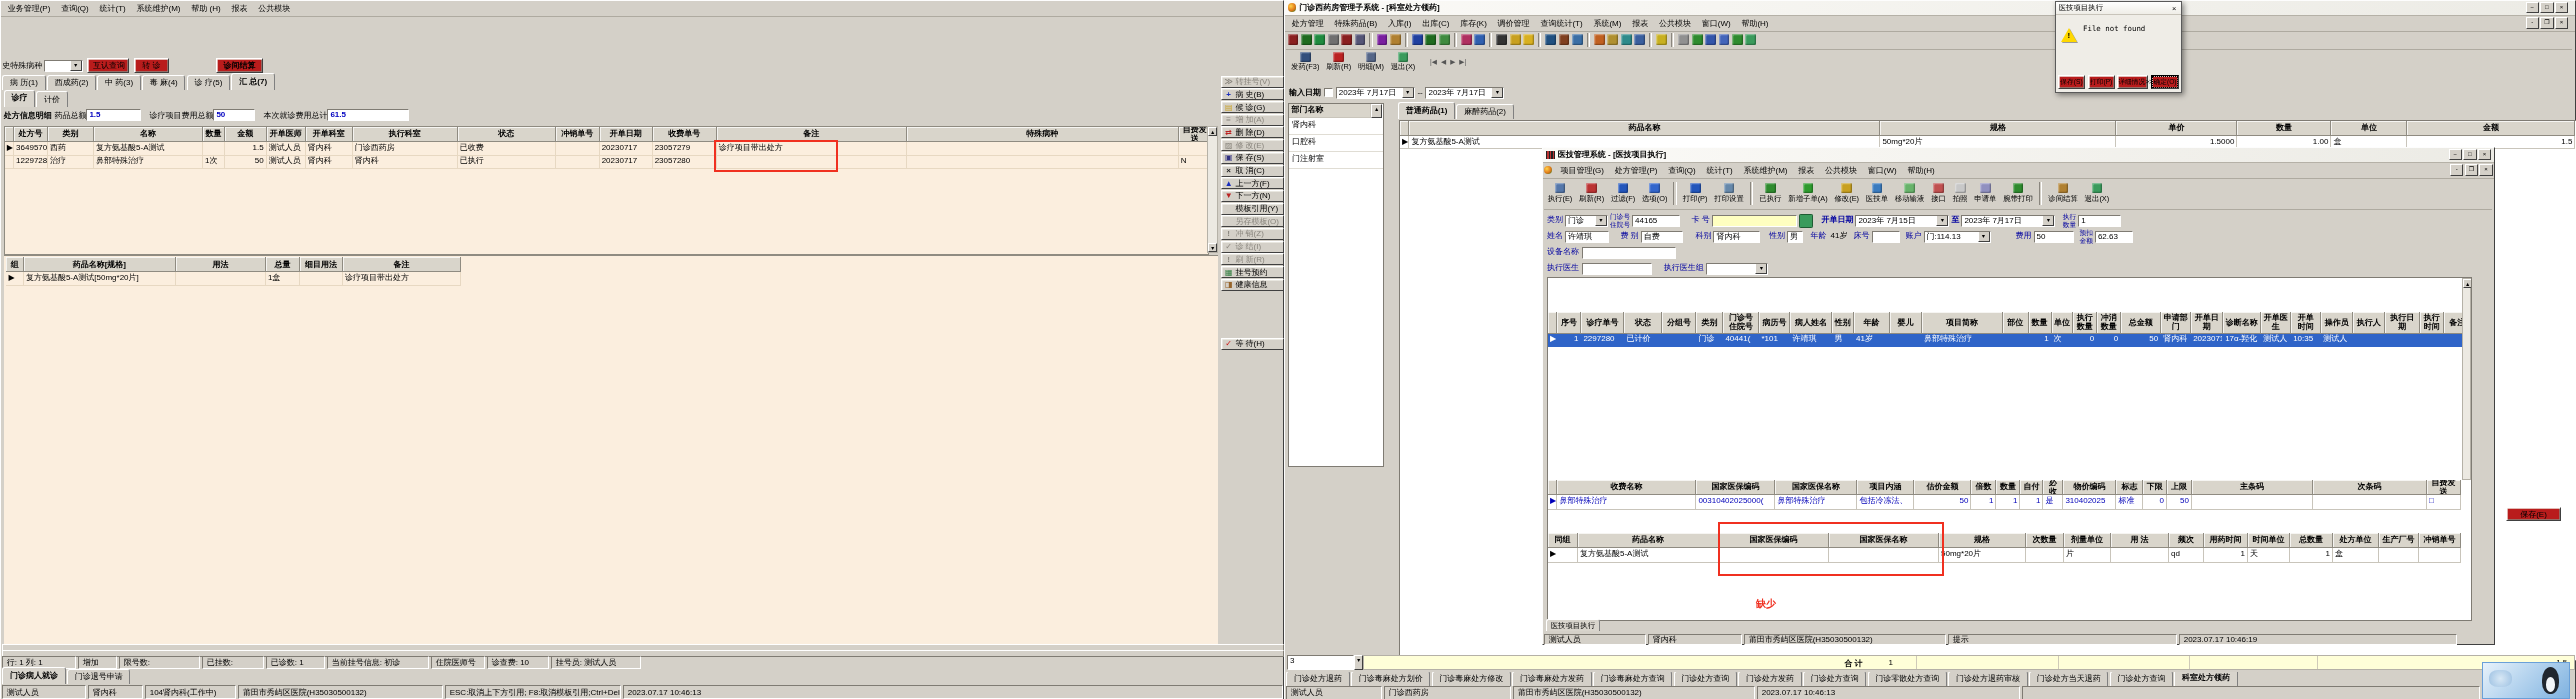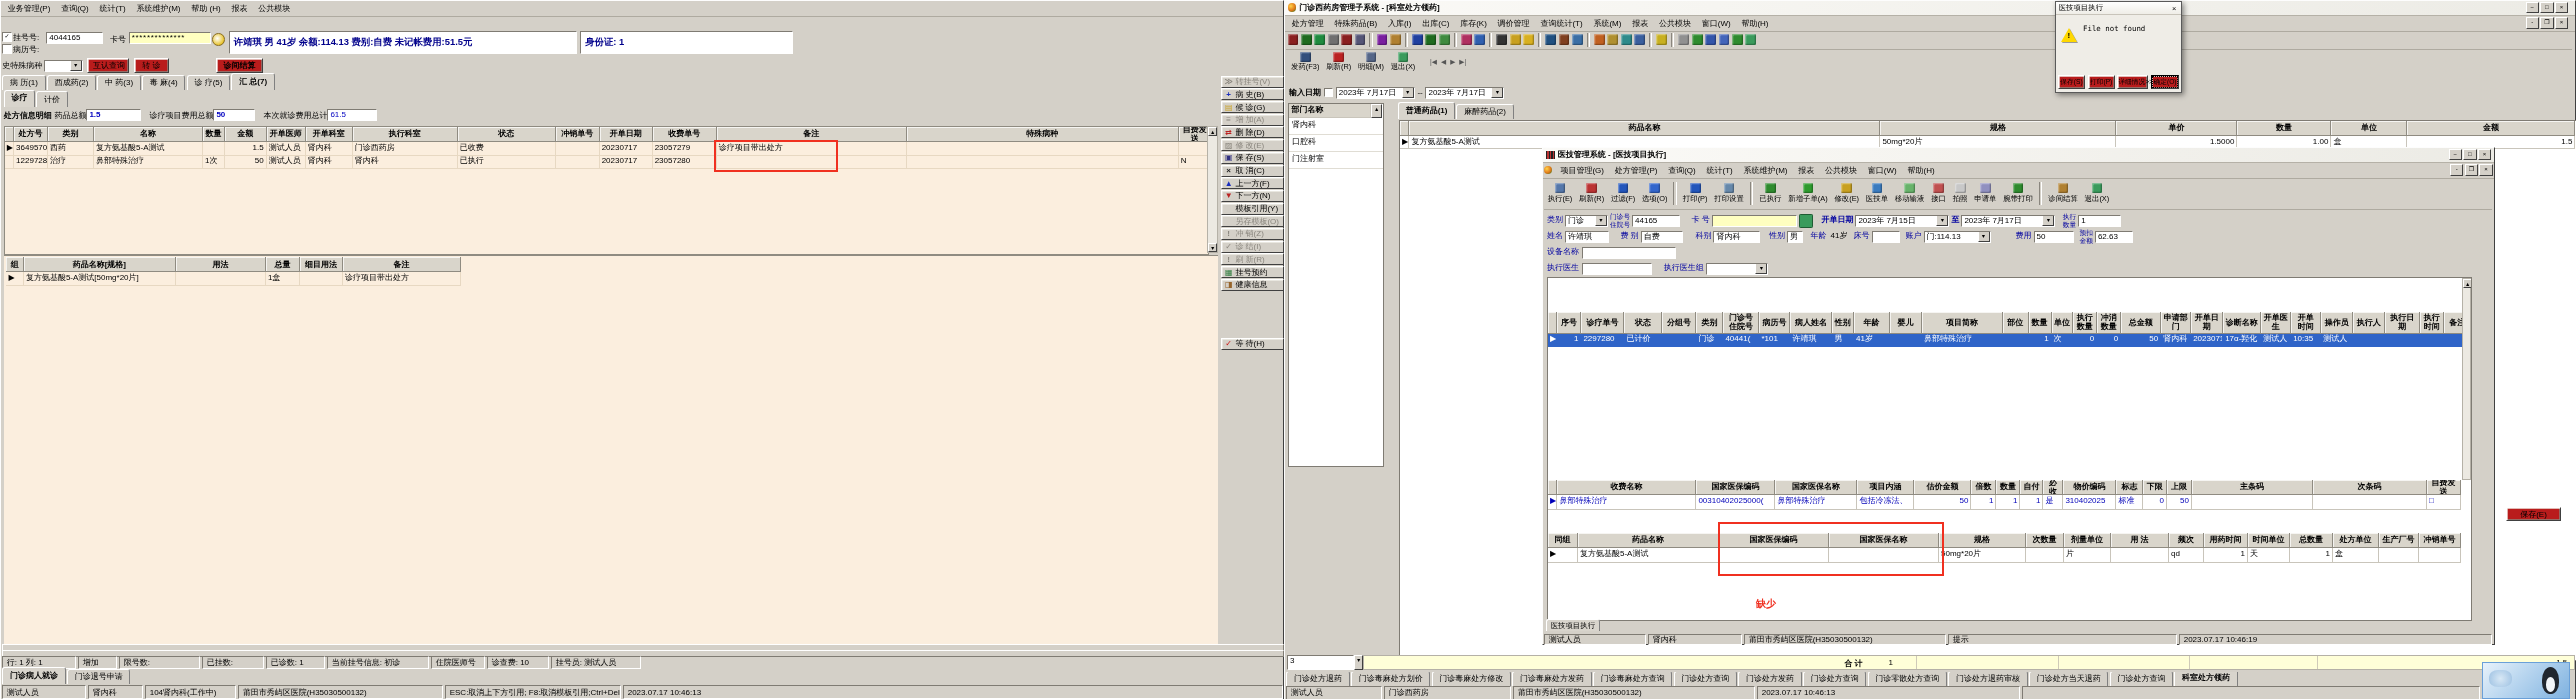--- a/index.html
+++ b/index.html
@@ -57,38 +57,20 @@
   <div class="mb">
       <span class="mi">业务管理(P)</span>
       <span class="mi">查询(Q)</span>
       <span class="mi">统计(T)</span>
       <span class="mi">系统维护(M)</span>
       <span class="mi">帮助 (H)</span>
       <span class="mi">报表</span>
       <span class="mi">公共模块</span>
     </div>
 
-  <div style="position:absolute;left:1.3px;top:30px;width:1266px;height:25.6px;display:flex;align-items:flex-start">
-    <div style="width:44px">
-      <div style="display:flex;align-items:center;height:12px;gap:1.3px">
-          <span class="cb">✓</span>
-          <span>挂号号:</span>
-        </div>
-      <div style="display:flex;align-items:center;height:12px;gap:1.3px">
-          <span class="cb"></span>
-          <span>病历号:</span>
-        </div>
-    </div>
-    <div class="field" style="width:57px;margin-top:1.3px">4044165</div>
-    <div style="padding:2.7px 2.7px 0 6.7px">卡号</div>
-    <div class="field yellow" style="width:82px;margin-top:1.3px;letter-spacing:0.7px">**************</div>
-    <div style="width:10.8px;height:10.8px;margin:2px 1.3px;border-radius:50%;background:radial-gradient(circle at 40% 40%,#fff,#e8c430 70%,#8a6d1f);border:0.7px solid #8a6d1f"></div>
-    <div class="sunken" style="width:348px;height:23px;margin-left:2.7px;display:flex;align-items:center;padding:0 4px;color:#00008b;font-weight:bold;font-size:9.4px;white-space:nowrap;overflow:hidden">许靖琪 男 41岁 余额:114.13 费别:自费 未记帐费用:51.5元</div>
-    <div class="sunken" style="width:213px;height:23px;margin-left:3.4px;display:flex;align-items:center;padding:0 4px;color:#00008b;font-weight:bold;font-size:9.4px">身份证: 1</div>
-  </div>
 
   <div style="position:absolute;left:1.3px;top:57px;height:15px;display:flex;align-items:center">
     <span>史特殊病种</span>
     <span class="combo" style="width:39px;margin-left:1.3px">
         <span class="da">▼</span>
       </span>
     <span class="btn" style="margin-left:4px;width:42px">互认查询</span>
     <span class="btn" style="margin-left:5.4px;width:35px">转 诊</span>
     <span class="btn" style="margin-left:47px;width:47px;font-weight:bold">诊间结算</span>
   </div>
@@ -106,21 +88,21 @@
       <span class="tab">计价</span>
     </div>
 
   <div style="position:absolute;left:2.7px;top:106px;height:16px;display:flex;align-items:center">
     <span style="font-weight:bold">处方信息明细</span>
     <span style="margin-left:2.7px">药品总额</span>
     <span class="field" style="width:55px;color:#0000c0;font-weight:bold">1.5</span>
     <span style="margin-left:8px">诊疗项目费用总额</span>
     <span class="field" style="width:42px;color:#0000c0;font-weight:bold">50</span>
     <span style="margin-left:8px">本次就诊费用总计</span>
-    <span class="field" style="width:50px;color:#0000c0;font-weight:normal">61.5</span>
+    <span class="field" style="width:82px;color:#0000c0;font-weight:bold">61.5</span>
   </div>
 
   <div style="position:absolute;left:2.7px;top:125px;width:1203px;height:127px;background:#fbeede;border:0.7px solid #8f8b81;overflow:hidden">
     <div class="peach grid" style="width: 1207px;">
         <div class="trow thead" style="height: 15px;">
           <div class="tcell" style="width: 9.4px; height: 100%;"></div>
           <div class="tcell" style="width: 34px; height: 100%;">处方号</div>
           <div class="tcell" style="width: 46px; height: 100%;">类别</div>
           <div class="tcell" style="width: 109px; height: 100%;">名称</div>
           <div class="tcell" style="width: 21.6px; height: 100%;">数量</div>
@@ -825,21 +807,21 @@
   </div>
 
   <div style="position:absolute;left:2.7px;top:473px;height:12px">
     <span class="tab act" style="font-weight:normal;font-size:7.4px;padding:0.7px 4px 1.3px">医技项目执行</span>
   </div>
   <div class="statusrow" style="left:1.3px;top:486px;width:949px;height:11.4px">
       <div class="seg" style="width: 102px;">测试人员</div>
       <div class="seg" style="width: 94px;">肾内科</div>
       <div class="seg" style="width: 202px;">莆田市秀屿区医院(H35030500132)</div>
       <div class="seg" style="width: 229px; font-family: Liberation Serif, serif;">提示</div>
-      <div class="seg" style="width: 313px;">2023.07.17 10:46:19</div>
+      <div class="seg" style="width: 278px;">2023.07.17 10:46:19</div>
     </div>
 </div>
 
 <div style="position:absolute;left:2055px;top:1.3px;width:125px;height:90px;background:#efede7;border:0.7px solid #5a5a5a;box-shadow:2px 2px 5.4px rgba(0,0,0,.45);z-index:40">
   <div style="height:12px;display:flex;align-items:center;padding:0 2.7px;background:linear-gradient(#fff,#efede7);border-bottom:0.7px solid #c8c4ba;font-size:7.4px">
     <span>医技项目执行</span>
     <span style="margin-left:auto;font-size:7.4px;padding:0 2px">×</span>
   </div>
   <div class="warn" style="position:absolute;left:5.4px;top:25.6px">
       <span>!</span>

